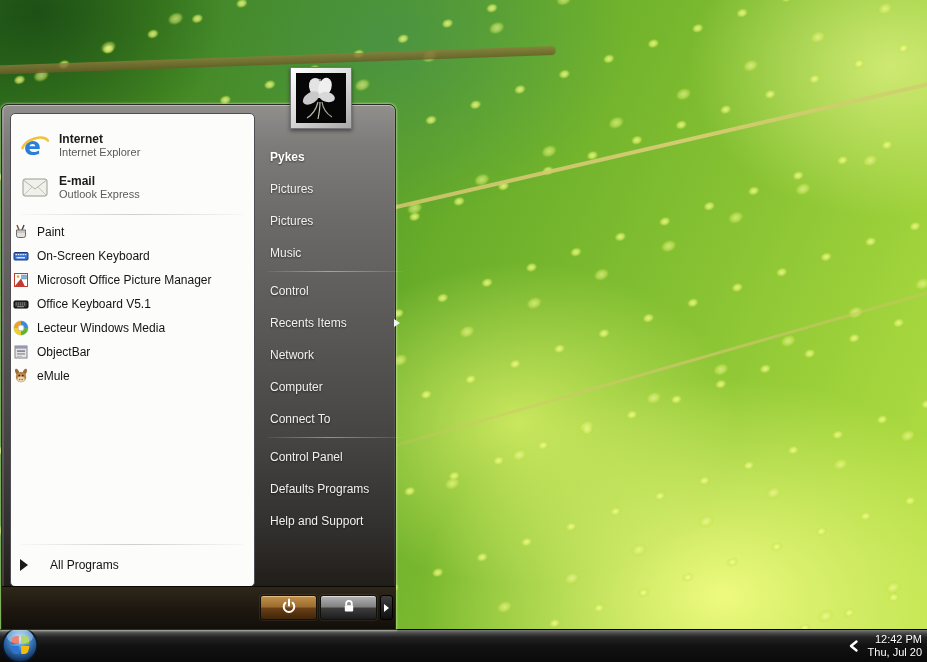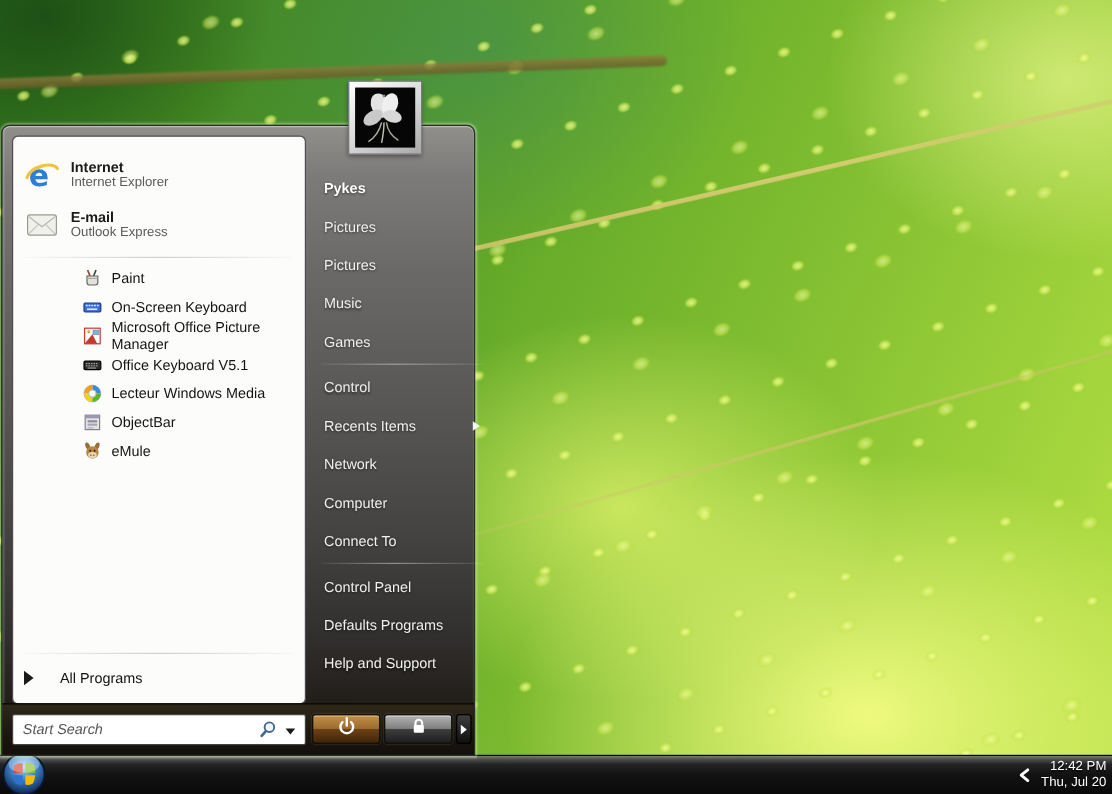--- a/index.html
+++ b/index.html
@@ -48,22 +48,22 @@
     background:#fcfcfb;border:1px solid #4e4e52;border-radius:5px;
     box-sizing:border-box;display:flex;flex-direction:column;overflow:hidden;}
   .pinned{padding-top:10px;}
   .pinned-item{display:flex;align-items:center;height:42px;padding:0 8px 0 9px;cursor:pointer;}
   .pinned-icon{width:30px;height:30px;flex:0 0 30px;display:flex;align-items:center;justify-content:center;}
   .pinned-text{margin-left:9px;}
   .pinned-title{font-weight:bold;font-size:12px;color:#1a1a1a;line-height:14px;}
   .pinned-sub{font-size:11px;color:#5a5a5a;line-height:13px;}
   .lp-sep{height:1px;margin:6px 10px 5px;flex:0 0 1px;
     background:linear-gradient(90deg,rgba(0,0,0,.02),rgba(0,0,0,.18) 50%,rgba(0,0,0,.02));}
-  .prog-item{display:flex;align-items:center;height:24px;padding-left:21px;
-    font-size:12px;color:#141414;cursor:pointer;margin-left:36px;}
+  .prog-item{display:flex;align-items:center;height:24px;padding-left:1px;
+    font-size:12px;color:#141414;cursor:pointer;}
   .prog-icon{width:17px;height:17px;flex:0 0 17px;margin-right:8px;
     display:flex;align-items:center;justify-content:center;}
   .lp-spacer{flex:1;}
   .all-programs{display:flex;align-items:center;height:30px;padding:0 24px 6px 9px;
     font-size:12px;color:#111;cursor:pointer;}
   .ap-arrow{width:0;height:0;border-top:6px solid transparent;border-bottom:6px solid transparent;
     border-left:8px solid #1a1a1a;margin-right:22px;}
 
   
   .right-panel{position:absolute;left:253px;top:36px;width:156px;}
@@ -326,51 +326,40 @@
       <span>All Programs</span>
     </div>
   </div>
 
   <div class="right-panel">
     <div class="rp-user">Pykes</div>
 
     <div class="rp-item">Pictures</div>
     <div class="rp-item">Pictures</div>
     <div class="rp-item">Music</div>
-    <div class="rp-item">Games</div>
 
     <div class="rp-sep"></div>
 
     <div class="rp-item">Control</div>
     <div class="rp-item">
       <span>Recents Items</span>
       <span class="submenu-arrow"></span>
     </div>
     <div class="rp-item">Network</div>
     <div class="rp-item">Computer</div>
     <div class="rp-item">Connect To</div>
 
     <div class="rp-sep"></div>
 
     <div class="rp-item">Control Panel</div>
     <div class="rp-item">Defaults Programs</div>
     <div class="rp-item">Help and Support</div>
   </div>
 
   <div class="search-band">
-    <div class="search-box">
-      <input type="text" placeholder="Start Search" style="">
-      <span class="magnifier">
-        <svg width="16" height="16" viewBox="0 0 16 16">
-          <circle cx="9.5" cy="6" r="4" fill="rgba(190,215,235,.25)" stroke="#44688c" stroke-width="1.6"></circle>
-          <line x1="6.6" y1="9.2" x2="3" y2="13.2" stroke="#44688c" stroke-width="2.2" stroke-linecap="round"></line>
-        </svg>
-      </span>
-      <span class="search-caret"></span>
-    </div>
 
     <div class="band-btn power-btn">
       <span>
         <svg width="16" height="16" viewBox="0 0 16 16">
           <path d="M4.4 4.8 A5.3 5.3 0 1 0 11.6 4.8" fill="none" stroke="#fff" stroke-width="2" stroke-linecap="round"></path>
           <line x1="8" y1="1.6" x2="8" y2="7.6" stroke="#fff" stroke-width="2" stroke-linecap="round"></line>
         </svg>
       </span>
     </div>
 

